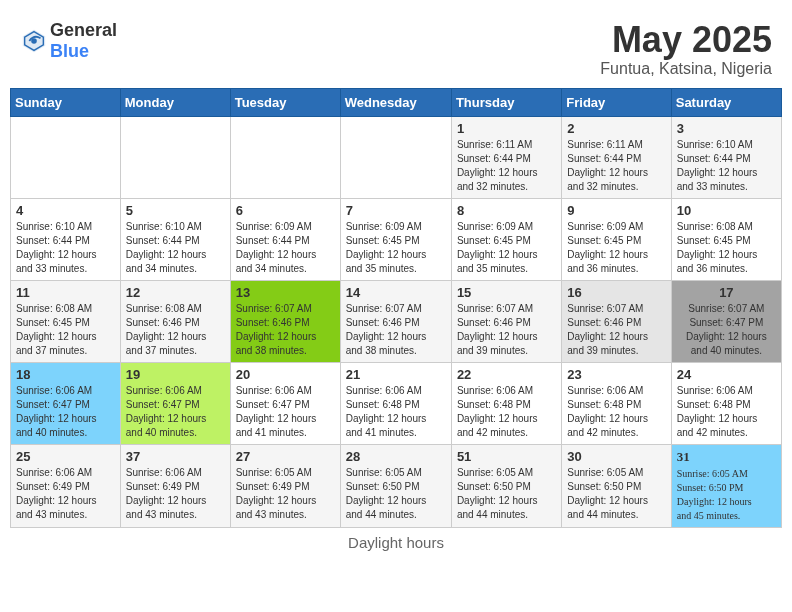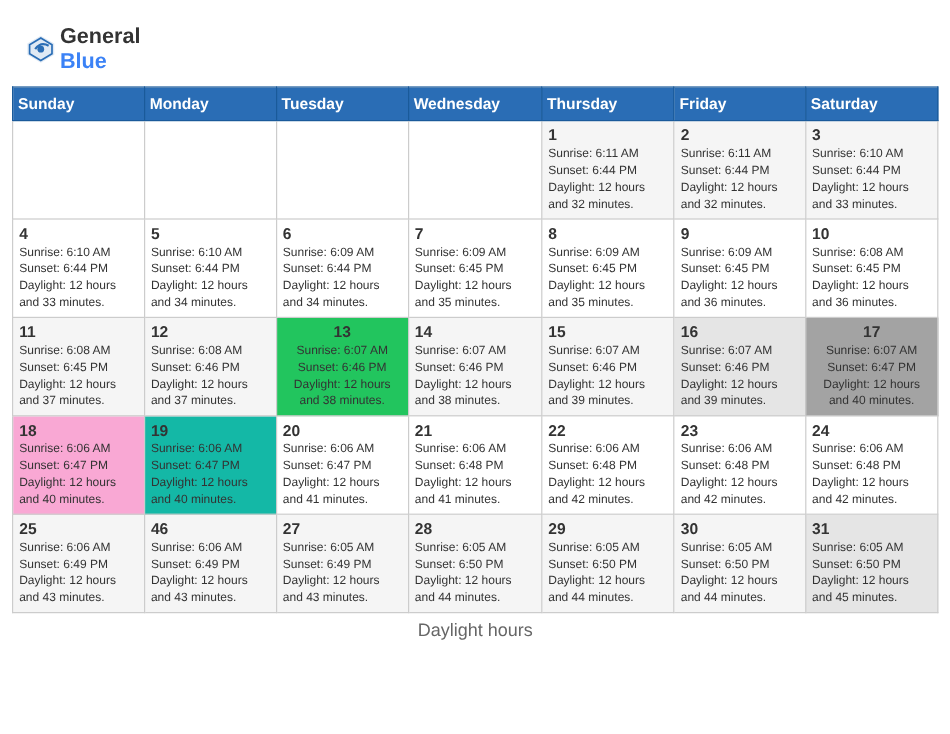--- a/index.html
+++ b/index.html
@@ -109,20 +109,24 @@
       <polygon points="15,3 27,10 27,20 15,27 3,20 3,10" fill="#2a6db5" opacity="0.15"></polygon>
       <polygon points="15,5 25,11 25,19 15,25 5,19 5,11" fill="none" stroke="#2a6db5" stroke-width="1.5"></polygon>
       <path d="M10,15 Q15,8 22,12" stroke="#2a6db5" stroke-width="2" fill="none"></path>
       <circle cx="15" cy="15" r="3" fill="#2a6db5"></circle>
     </svg>
     <div>
       <span class="logo-text-general">General</span><br>
       <span class="logo-text-blue">Blue</span>
     </div>
   </div>
+  <div class="title-section">
+    <div class="month-title">May 2025</div>
+    <div class="location-title">Funtua, Katsina, Nigeria</div>
+  </div>
 </div>
 
 <table class="calendar">
   <thead>
     <tr>
     <th>Sunday</th>
         <th>Monday</th>
         <th>Tuesday</th>
         <th>Wednesday</th>
         <th>Thursday</th>
@@ -217,21 +221,21 @@
 Daylight: 12 hours
 and 37 minutes.</div>
         </td>
         <td style="background: rgb(245, 245, 245);">
           <span class="day-number">12</span>
           <div class="day-info" style="white-space: pre-line;">Sunrise: 6:08 AM
 Sunset: 6:46 PM
 Daylight: 12 hours
 and 37 minutes.</div>
         </td>
-        <td style="background: #22c55e; text-align: center;">
+        <td style="background: #84cc16;">
           <span class="day-number">13</span>
           <div class="day-info" style="white-space: pre-line;">Sunrise: 6:07 AM
 Sunset: 6:46 PM
 Daylight: 12 hours
 and 38 minutes.</div>
         </td>
         <td style="background: rgb(245, 245, 245);">
           <span class="day-number">14</span>
           <div class="day-info" style="white-space: pre-line;">Sunrise: 6:07 AM
 Sunset: 6:46 PM
@@ -254,28 +258,28 @@
         </td>
         <td style="background: #a3a3a3; text-align: center;">
           <span class="day-number">17</span>
           <div class="day-info" style="white-space: pre-line;">Sunrise: 6:07 AM
 Sunset: 6:47 PM
 Daylight: 12 hours
 and 40 minutes.</div>
         </td>
       </tr>
       <tr>
-        <td style="background: #f9a8d4;">
+        <td style="background: #7dd3fc;">
           <span class="day-number">18</span>
           <div class="day-info" style="white-space: pre-line;">Sunrise: 6:06 AM
 Sunset: 6:47 PM
 Daylight: 12 hours
 and 40 minutes.</div>
         </td>
-        <td style="background: #14b8a6; margin-left: 36px;">
+        <td style="background: #bef264; margin-left: 36px;">
           <span class="day-number">19</span>
           <div class="day-info" style="white-space: pre-line;">Sunrise: 6:06 AM
 Sunset: 6:47 PM
 Daylight: 12 hours
 and 40 minutes.</div>
         </td>
         <td style="background: rgb(255, 255, 255);">
           <span class="day-number">20</span>
           <div class="day-info" style="white-space: pre-line;">Sunrise: 6:06 AM
 Sunset: 6:47 PM
@@ -313,55 +317,55 @@
       </tr>
       <tr>
         <td style="background: rgb(245, 245, 245);">
           <span class="day-number">25</span>
           <div class="day-info" style="white-space: pre-line;">Sunrise: 6:06 AM
 Sunset: 6:49 PM
 Daylight: 12 hours
 and 43 minutes.</div>
         </td>
         <td style="background: rgb(245, 245, 245);">
-          <span class="day-number">46</span>
+          <span class="day-number">37</span>
           <div class="day-info" style="white-space: pre-line;">Sunrise: 6:06 AM
 Sunset: 6:49 PM
 Daylight: 12 hours
 and 43 minutes.</div>
         </td>
         <td style="background: rgb(245, 245, 245);">
           <span class="day-number">27</span>
           <div class="day-info" style="white-space: pre-line;">Sunrise: 6:05 AM
 Sunset: 6:49 PM
 Daylight: 12 hours
 and 43 minutes.</div>
         </td>
         <td style="background: rgb(245, 245, 245);">
           <span class="day-number">28</span>
           <div class="day-info" style="white-space: pre-line;">Sunrise: 6:05 AM
 Sunset: 6:50 PM
 Daylight: 12 hours
 and 44 minutes.</div>
         </td>
         <td style="background: rgb(245, 245, 245);">
-          <span class="day-number">29</span>
+          <span class="day-number">51</span>
           <div class="day-info" style="white-space: pre-line;">Sunrise: 6:05 AM
 Sunset: 6:50 PM
 Daylight: 12 hours
 and 44 minutes.</div>
         </td>
         <td style="background: rgb(245, 245, 245);">
           <span class="day-number">30</span>
           <div class="day-info" style="white-space: pre-line;">Sunrise: 6:05 AM
 Sunset: 6:50 PM
 Daylight: 12 hours
 and 44 minutes.</div>
         </td>
-        <td style="background: #e5e5e5;">
+        <td style="background: #7dd3fc; font-family: Liberation Serif, serif;">
           <span class="day-number">31</span>
           <div class="day-info" style="white-space: pre-line;">Sunrise: 6:05 AM
 Sunset: 6:50 PM
 Daylight: 12 hours
 and 45 minutes.</div>
         </td>
       </tr>
     </tbody>
 </table>
 

